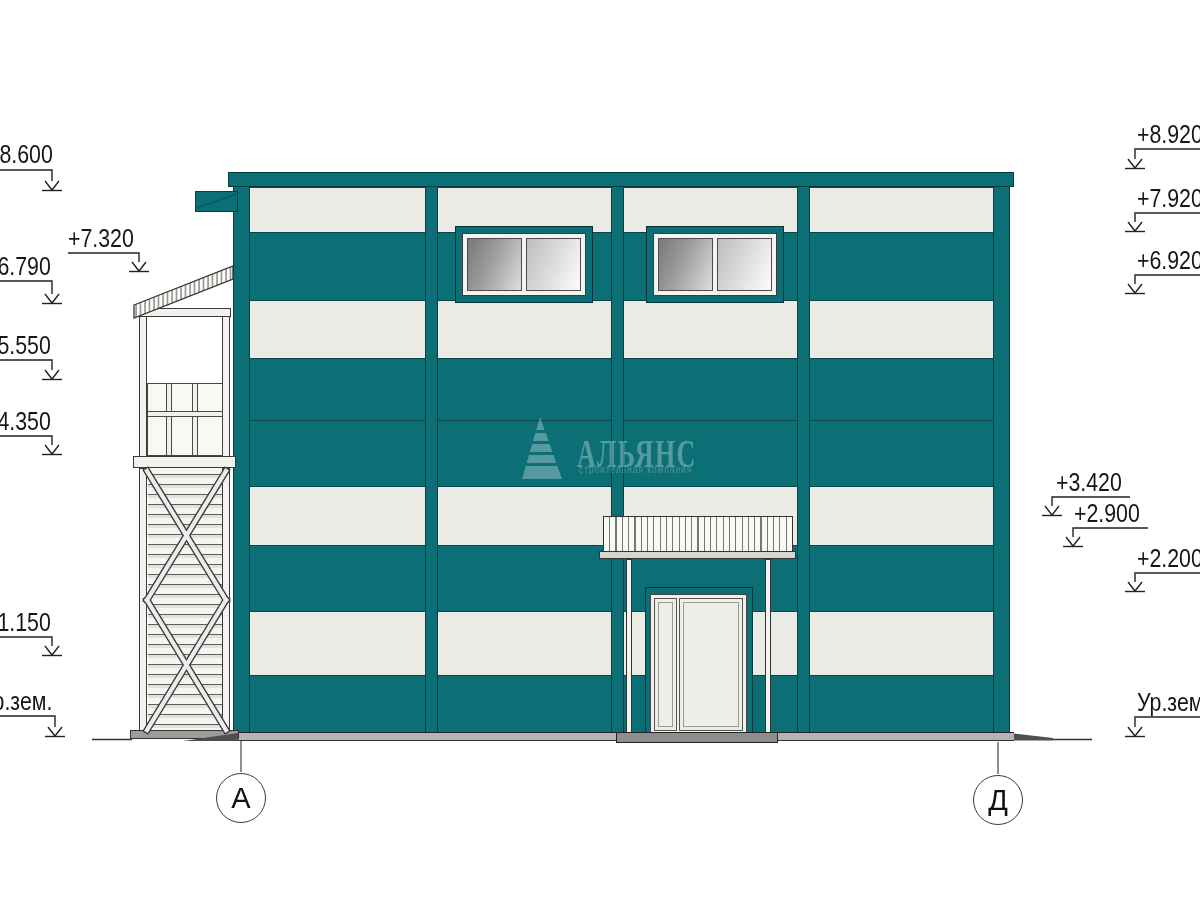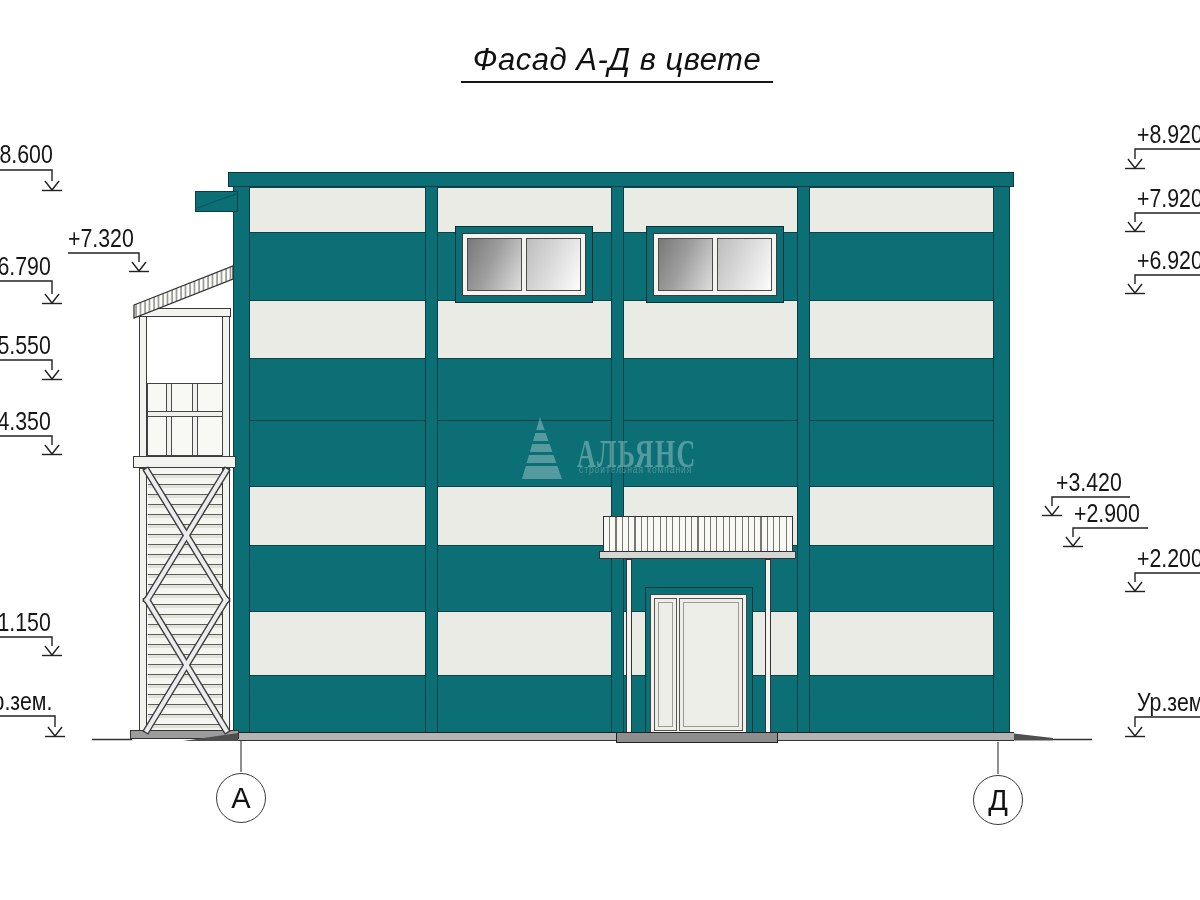--- a/index.html
+++ b/index.html
@@ -85,23 +85,20 @@
       background:#fff;display:flex;align-items:center;justify-content:center;
       font-size:29px;color:#111;box-sizing:border-box;z-index:15;}
 
   .overlay{position:absolute;left:0;top:0;z-index:12;pointer-events:none;}
 </style>
 </head>
 <body>
 
 <div class="canvas">
 
-  <div class="title-wrap">
-    <span class="title">Фасад А-Д в цвете</span>
-  </div>
 
   <div class="st w" style="top:187px;height:46px"></div>
   <div class="st t" style="top:233px;height:67px"></div>
   <div class="st w" style="top:300px;height:59px"></div>
   <div class="st t" style="top:359px;height:61px"></div>
   <div class="st t jt" style="top:420px;height:66px"></div>
   <div class="st w" style="top:486px;height:60px"></div>
   <div class="st t" style="top:546px;height:65px"></div>
   <div class="st w" style="top:611px;height:65px"></div>
   <div class="st t" style="top:676px;height:57px"></div>

